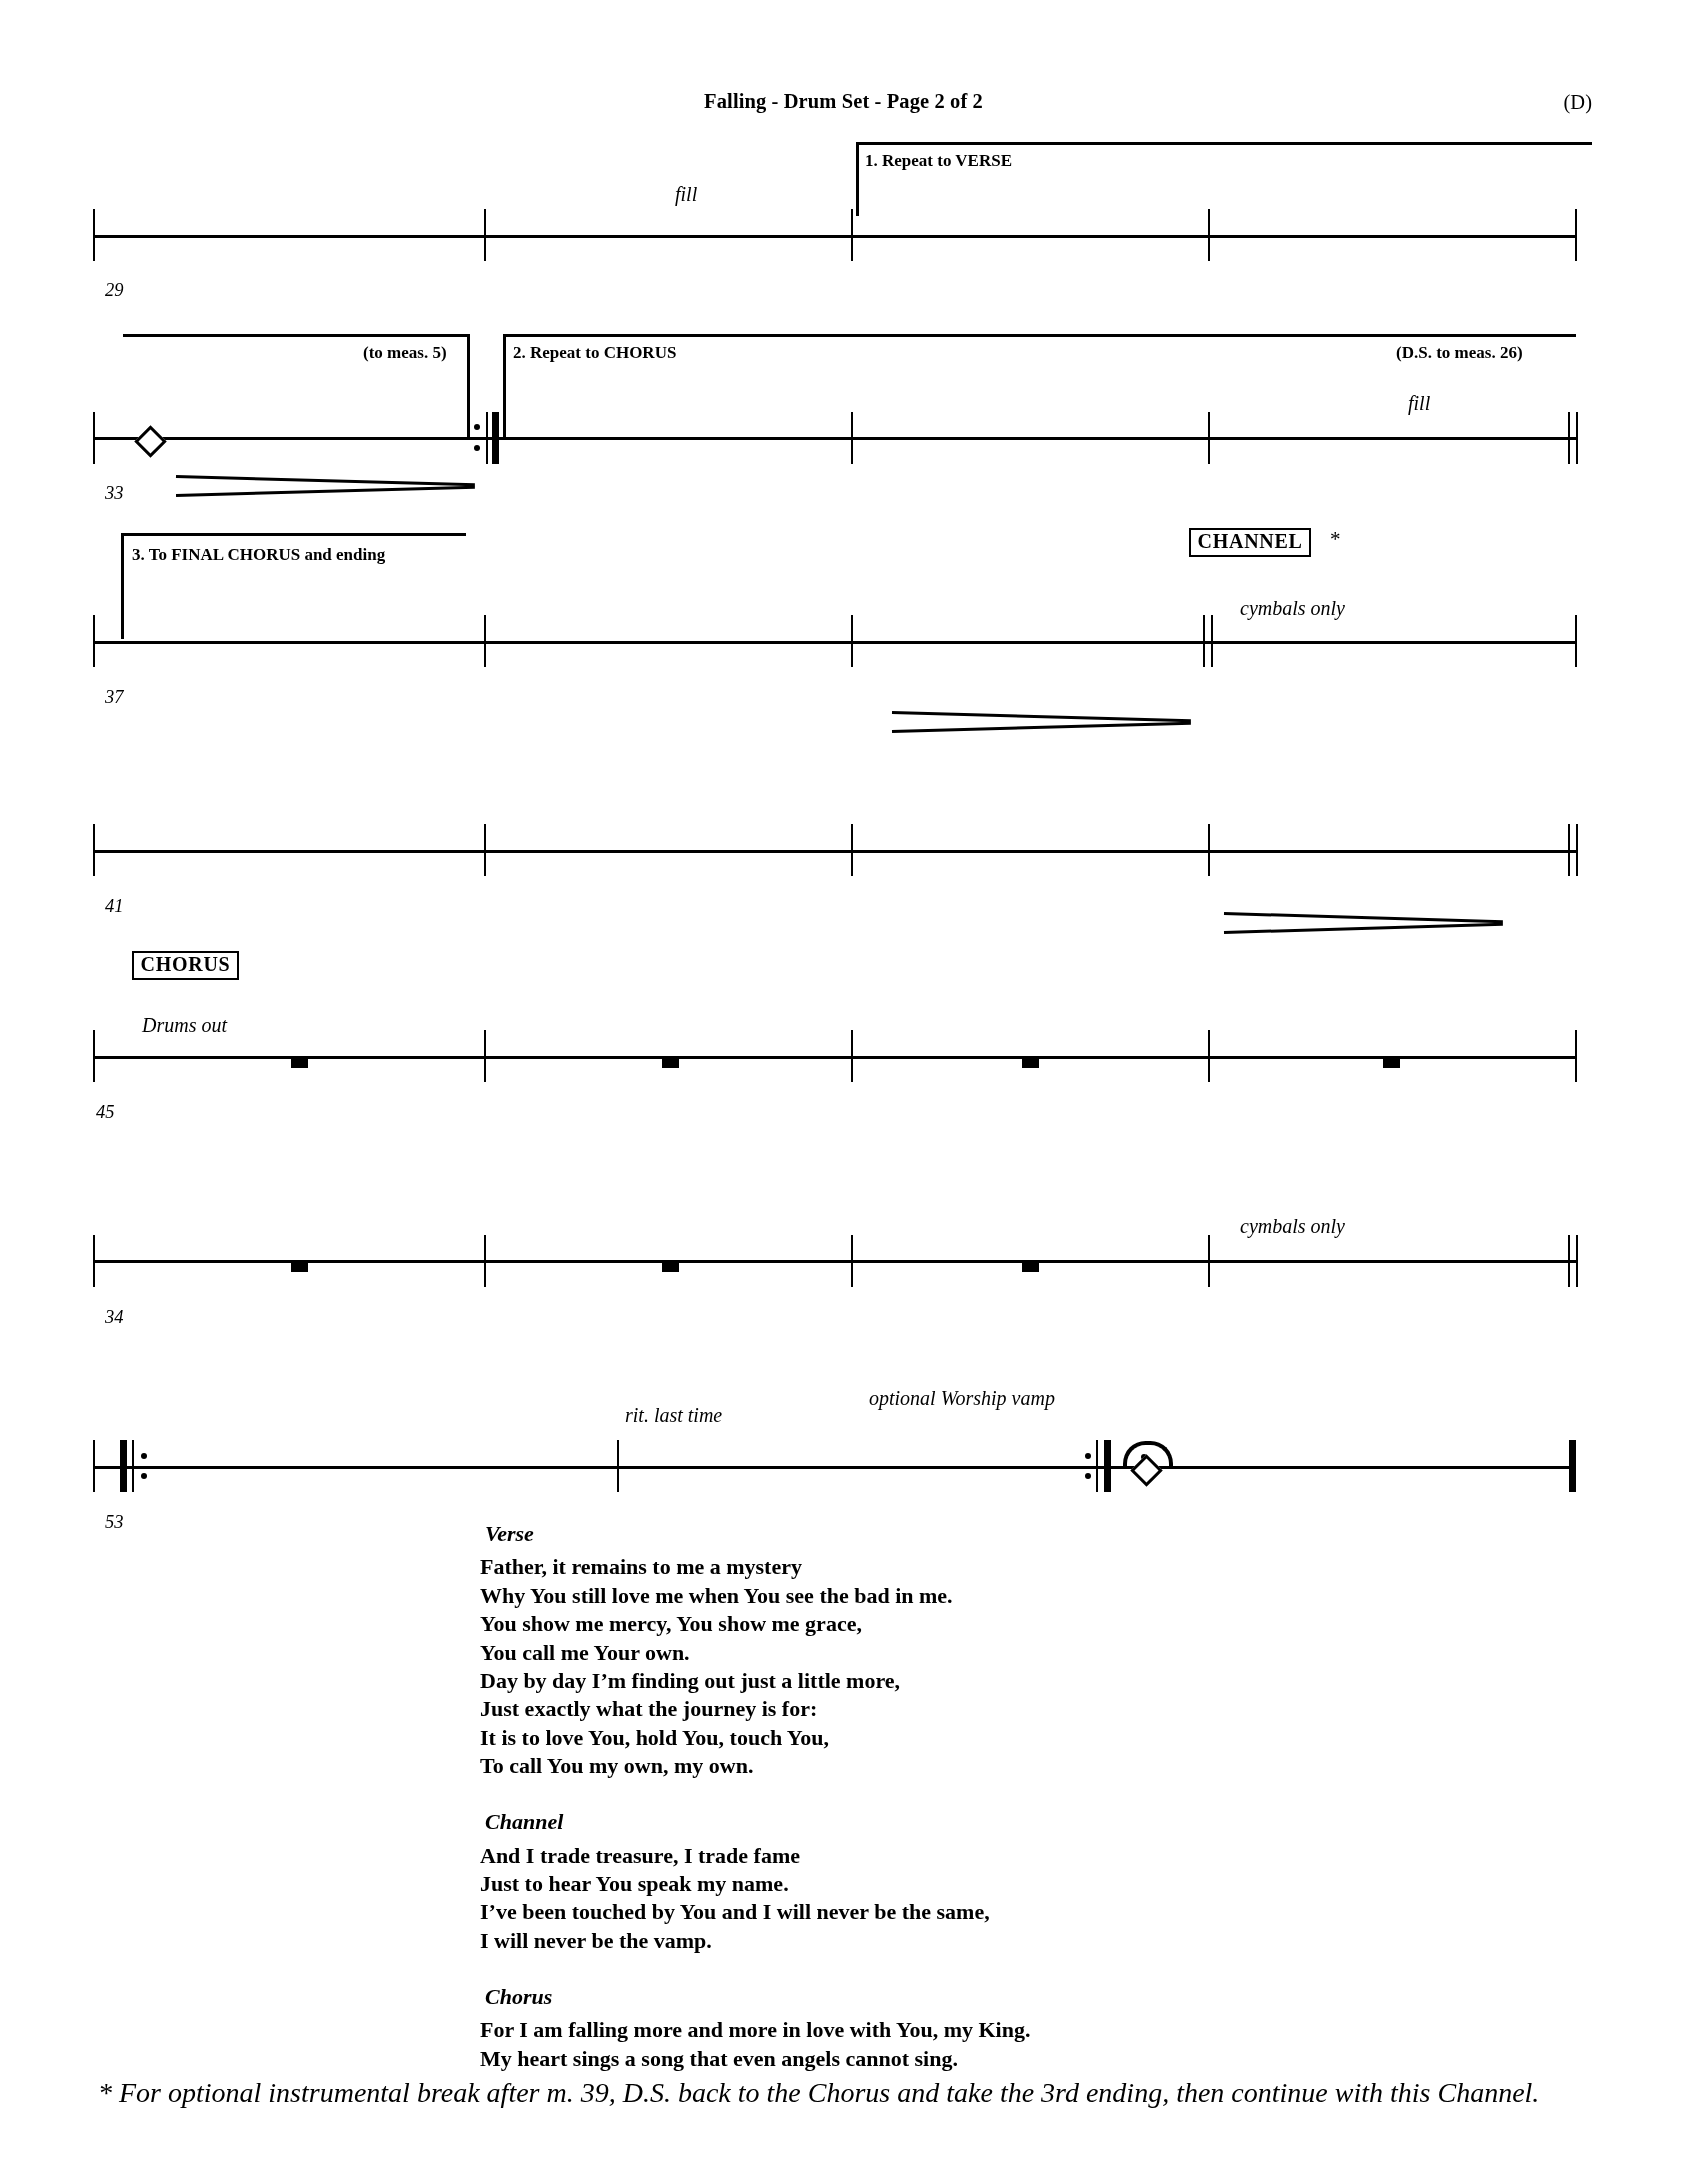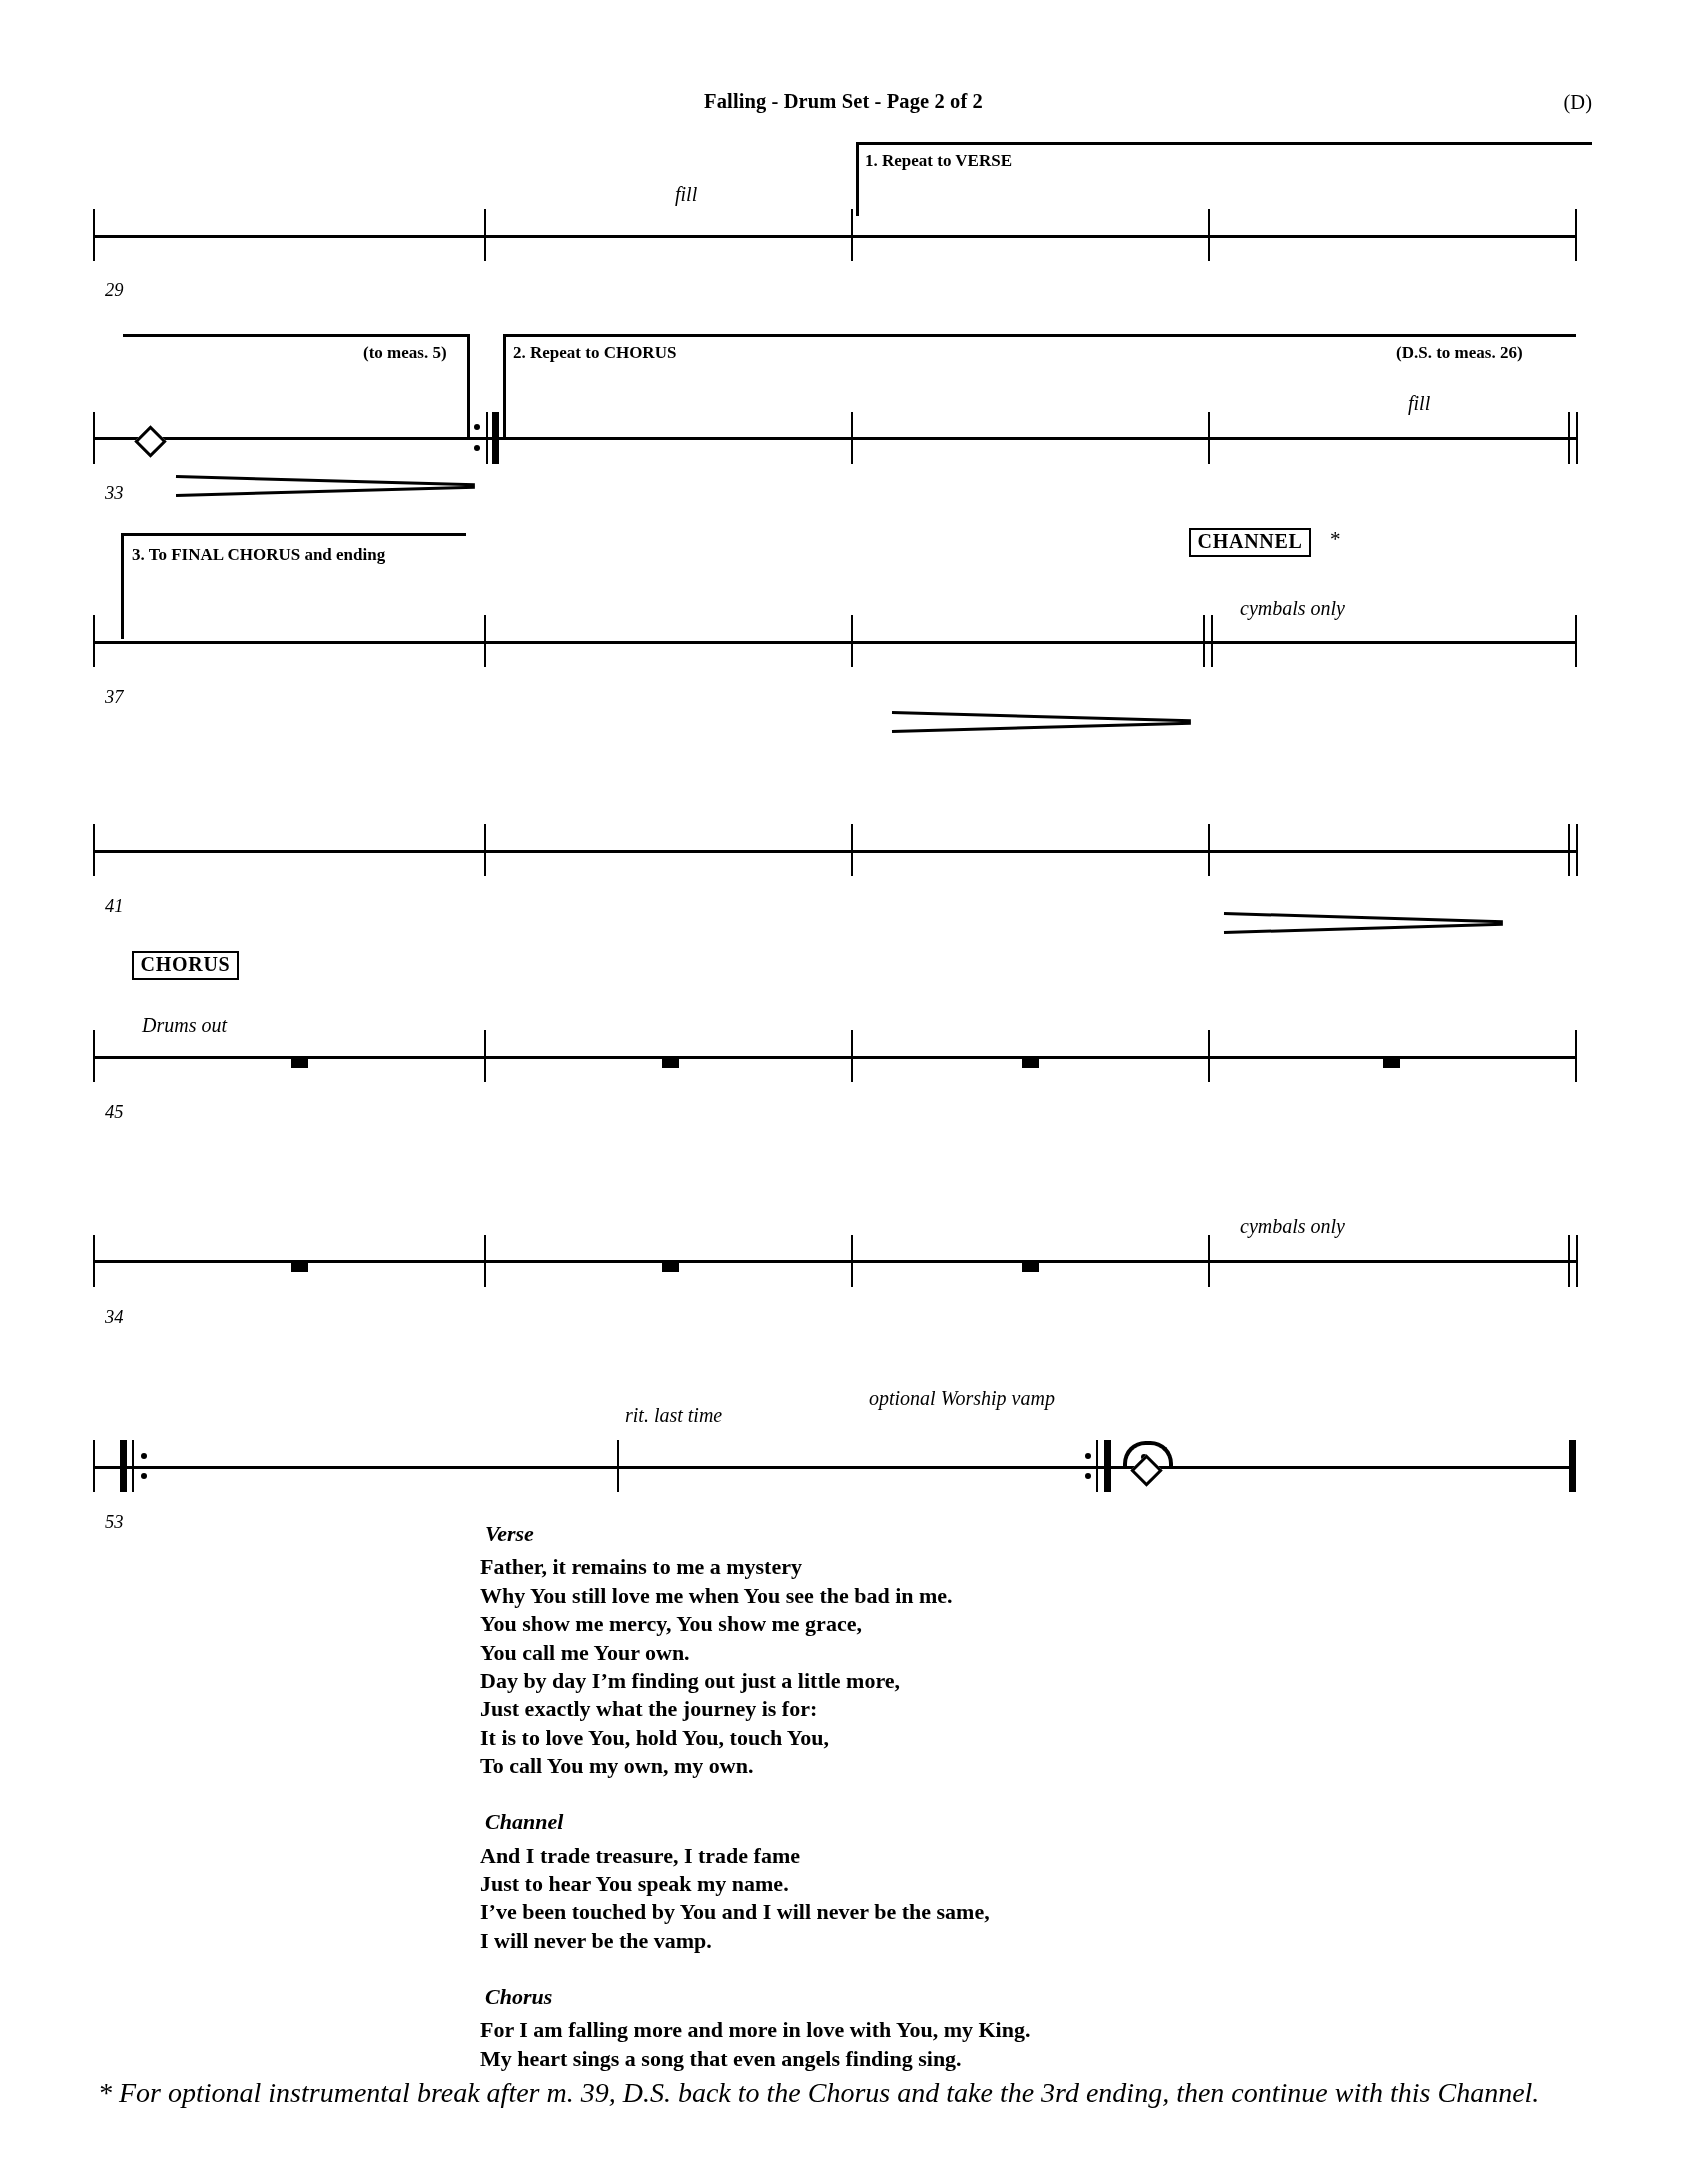--- a/index.html
+++ b/index.html
@@ -228,21 +228,21 @@
     <div class="barline" style="left:484px; top:1030px; height:52px;"></div>
     <div class="barline" style="left:851px; top:1030px; height:52px;"></div>
     <div class="barline" style="left:1208px; top:1030px; height:52px;"></div>
     <div class="barline" style="left:1575px; top:1030px; height:52px;"></div>
 
     <div class="wholerest" style="left:291px; top:1058px;"></div>
     <div class="wholerest" style="left:662px; top:1058px;"></div>
     <div class="wholerest" style="left:1022px; top:1058px;"></div>
     <div class="wholerest" style="left:1383px; top:1058px;"></div>
 
-    <div class="measnum" style="left:105px; top:1102px;">45</div>
+    <div class="measnum" style="left:96px; top:1102px;">45</div>
   </div>
 
   <div>
     <div class="ital" style="left:1240px; top:1215px;">cymbals only</div>
 
     <div class="staffline" style="left:93px; top:1260px; width:1483px;"></div>
 
     <div class="barline" style="left:93px; top:1235px; height:52px;"></div>
     <div class="barline" style="left:484px; top:1235px; height:52px;"></div>
     <div class="barline" style="left:851px; top:1235px; height:52px;"></div>
@@ -303,19 +303,19 @@
     <p class="lyr-head">Channel</p>
     <p class="lyr-line">And I trade treasure, I trade fame</p>
     <p class="lyr-line">Just to hear You speak my name.</p>
     <p class="lyr-line">I’ve been touched by You and I will never be the same,</p>
     <p class="lyr-line">I will never be the vamp.</p>
 
     <div class="lyr-gap"></div>
 
     <p class="lyr-head">Chorus</p>
     <p class="lyr-line">For I am falling more and more in love with You, my King.</p>
-    <p class="lyr-line">My heart sings a song that even angels finding sing.</p>
+    <p class="lyr-line">My heart sings a song that even angels cannot sing.</p>
   </div>
 
   <div class="footnote">* For optional instrumental break after m. 39, D.S. back to the Chorus and take the 3rd ending, then continue with this Channel.</div>
 
 </div>
 
 
 </body></html>

